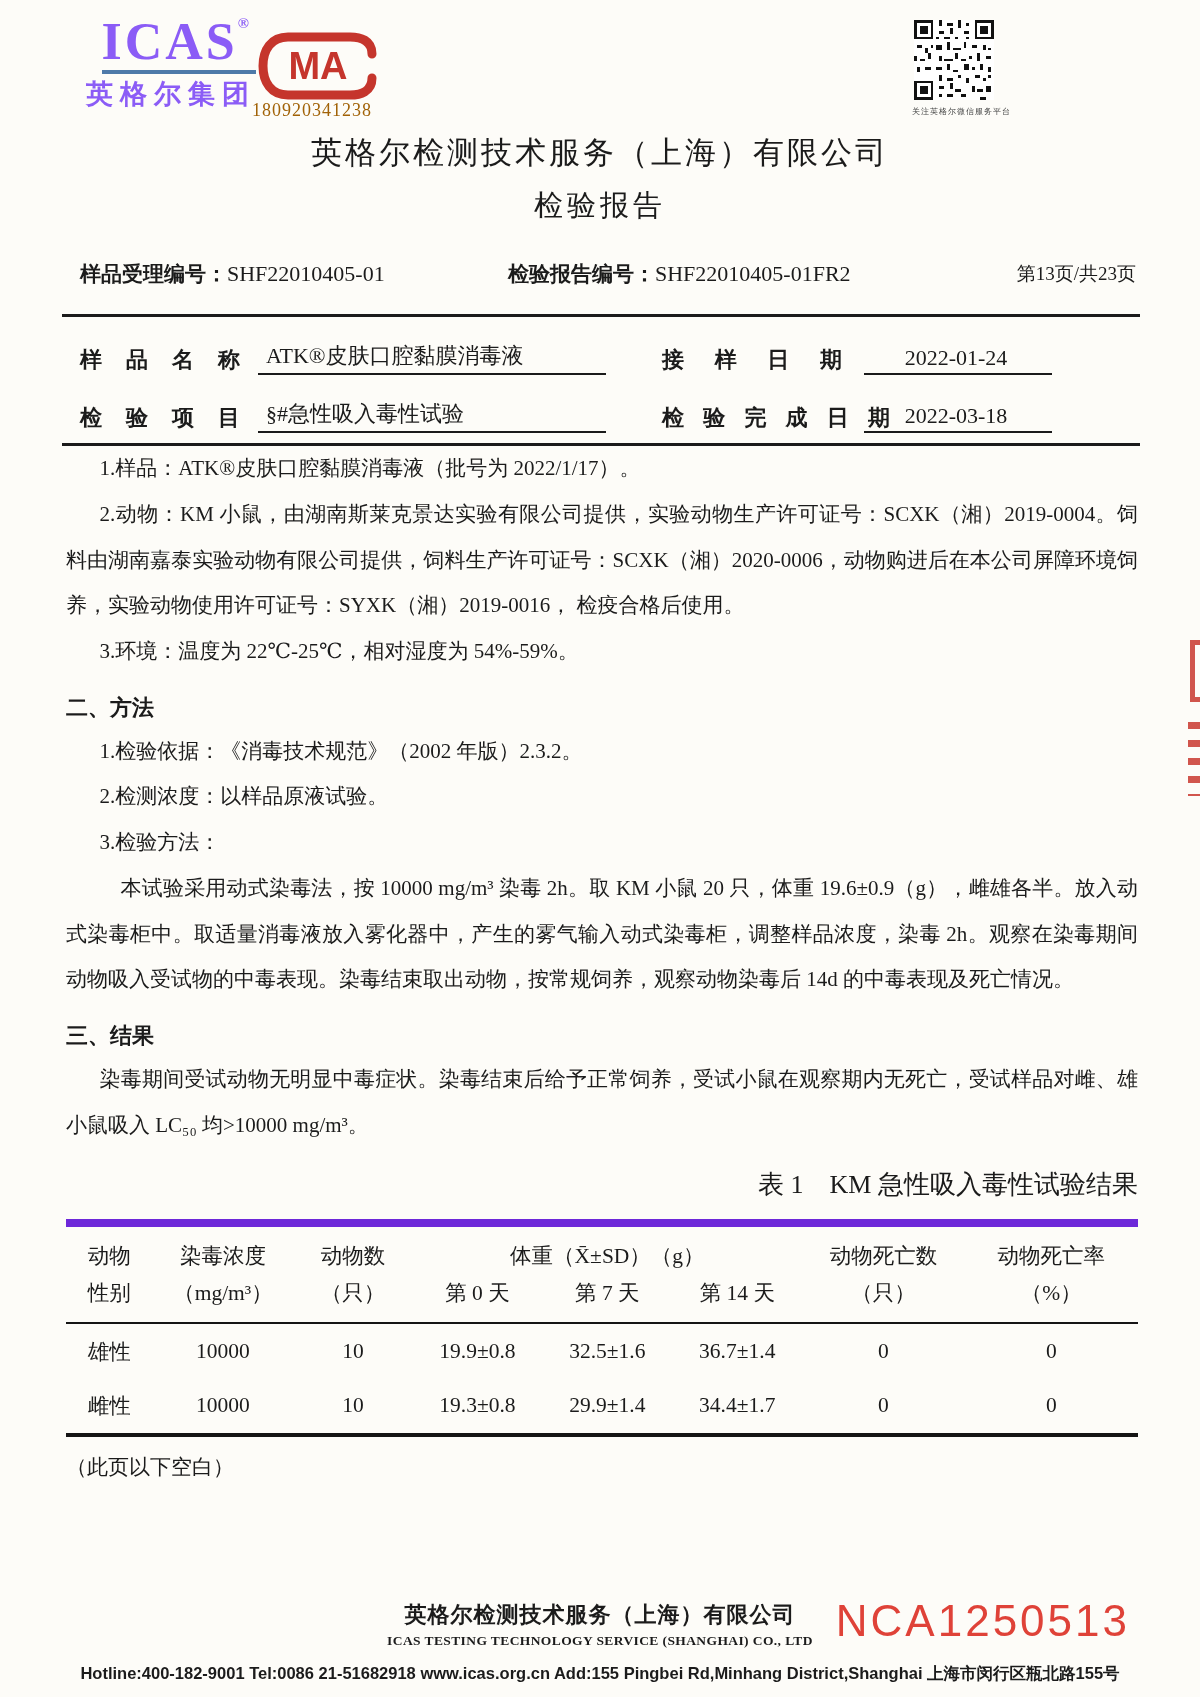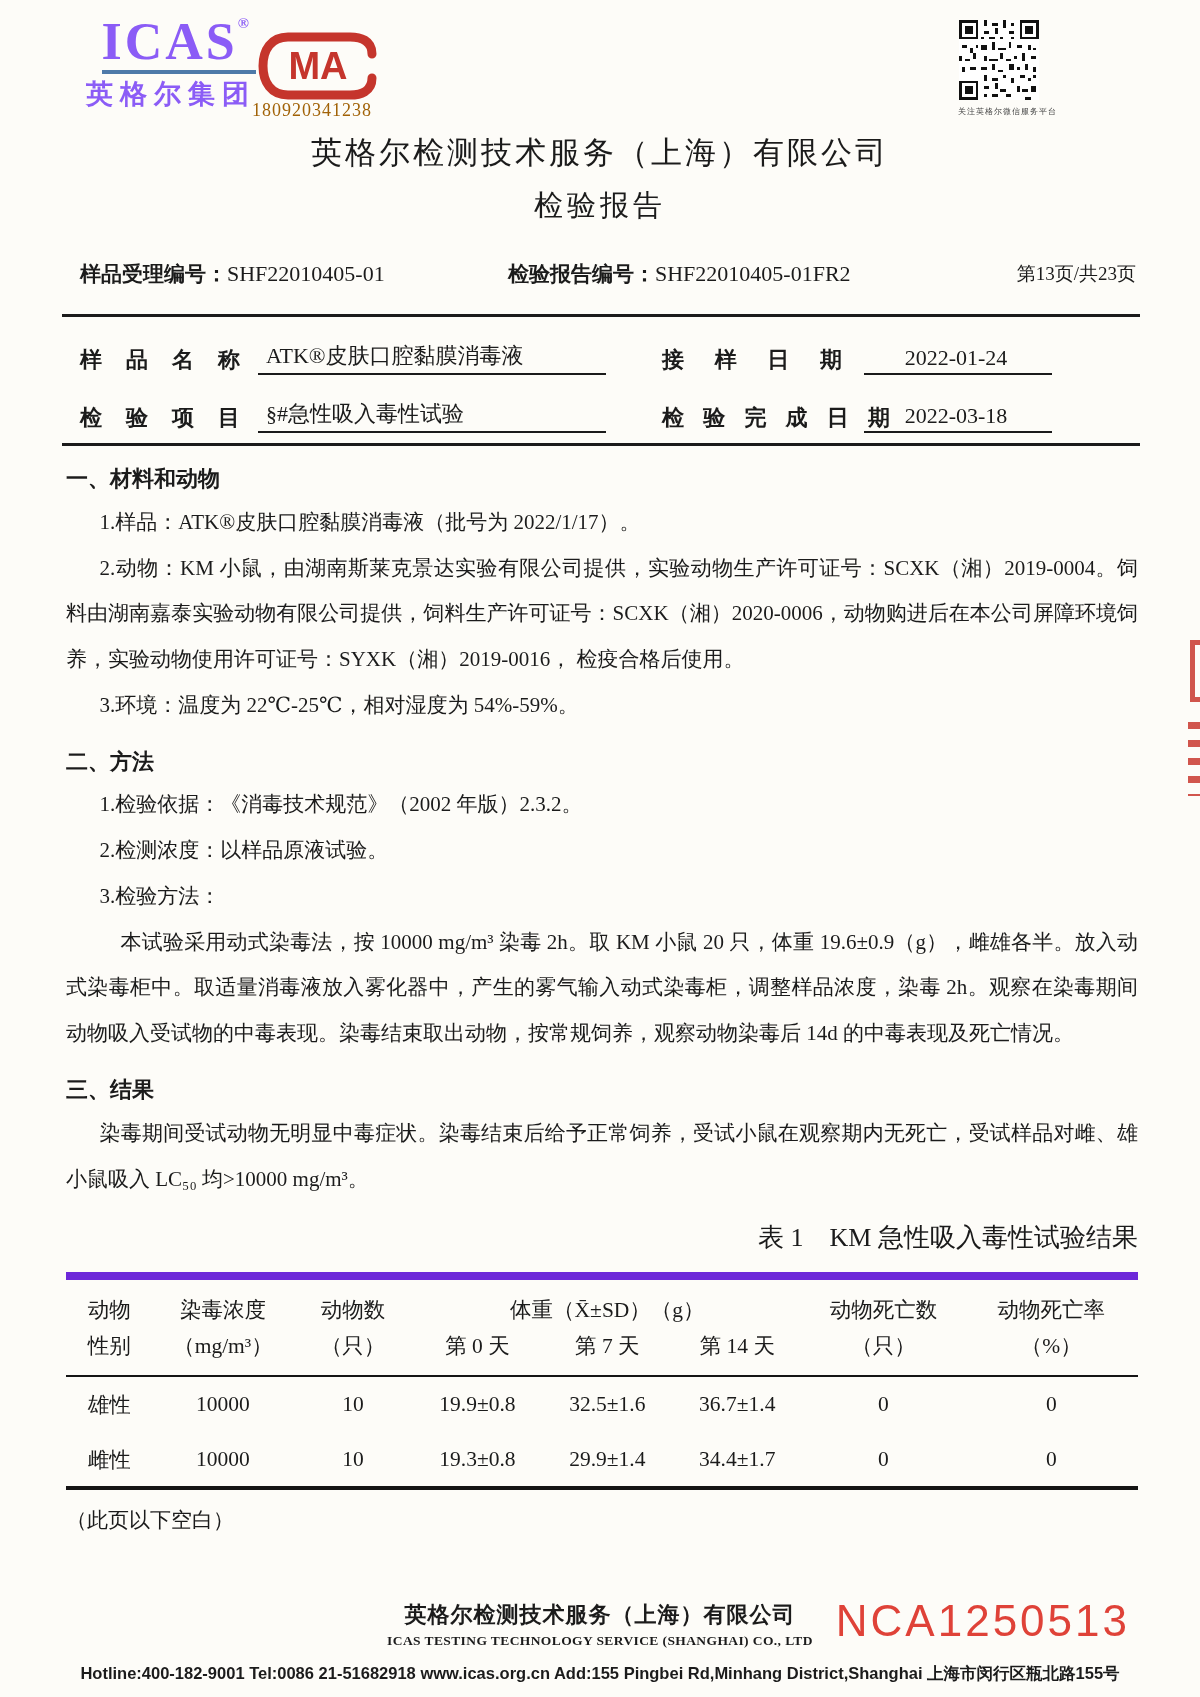--- a/index.html
+++ b/index.html
@@ -14,21 +14,21 @@
   .icas-logo { position:absolute; left:86px; top:16px; color:#8b5cf6;text-align:right; }
   .icas-word { font-family:"Liberation Serif",serif; font-weight:bold; font-size:52px; line-height:1;
                letter-spacing:3px; border-bottom:4px solid #4e7aa9; padding:0 4px 2px 0; display:inline-block;}
   .icas-reg { font-size:15px; vertical-align:top; font-weight:bold; }
   .icas-sub { font-size:27px; font-weight:bold; letter-spacing:7px; margin-top:2px;
               font-family:"Liberation Sans",sans-serif; }
   .cma { position:absolute; left:258px; top:30px; width:124px; height:72px; }
   .cma svg { display:block; }
   .cma-num { position:absolute; left:252px; top:100px; color:#a16207; font-size:18px;
              letter-spacing:1px; font-weight:normal; }
-  .qr-wrap { position:absolute; left:958px; top:20px; width:82px; text-align:center; }
+  .qr-wrap { position:absolute; left:912px; top:20px; width:82px; text-align:right; }
   .qr-caption { font-size:8px; letter-spacing:1px; color:#444; margin-top:2px; white-space:nowrap; }
   .title-cn { text-align:center; font-size:31px; letter-spacing:3px; margin-top:4px; }
   .title-report { text-align:center; font-size:29px; letter-spacing:4px; margin-top:12px; }
   
   .meta-row { display:flex; align-items:flex-end; margin:34px 64px 0 80px; }
   .m-label { font-family:"Liberation Sans",sans-serif; font-weight:600; font-size:21px; }
   .m-value { font-size:22px; }
   .meta-a { width:428px; }
   .meta-b { flex:1; }
   .page-no { font-size:19px; padding-bottom:1px; }
@@ -203,21 +203,20 @@
       <span class="spread" style="width:160px">检验项目</span>
       <span class="f-value" style="width:348px; margin-left:18px">§#急性吸入毒性试验</span>
       <span class="spread" style="width:228px; margin-left:56px">检验完成日期</span>
       <span class="f-value f-val-center" style="width:188px; margin-left:-26px">2022-03-18</span>
     </div>
   </div>
 
   <hr class="rule r2">
 
   <div class="content">
-    <div class="sec-title">一、材料和动物</div>
     <p class="ind1">1.样品：ATK®皮肤口腔黏膜消毒液（批号为 2022/1/17）。</p>
     <p class="ind1">2.动物：KM 小鼠，由湖南斯莱克景达实验有限公司提供，实验动物生产许可证号：SCXK（湘）2019-0004。饲料由湖南嘉泰实验动物有限公司提供，饲料生产许可证号：SCXK（湘）2020-0006，动物购进后在本公司屏障环境饲养，实验动物使用许可证号：SYXK（湘）2019-0016， 检疫合格后使用。</p>
     <p class="ind1">3.环境：温度为 22℃-25℃，相对湿度为 54%-59%。</p>
 
     <div class="sec-title">二、方法</div>
     <p class="ind1">1.检验依据：《消毒技术规范》（2002 年版）2.3.2。</p>
     <p class="ind1">2.检测浓度：以样品原液试验。</p>
     <p class="ind1">3.检验方法：</p>
     <p class="ind2">本试验采用动式染毒法，按 10000 mg/m³ 染毒 2h。取 KM 小鼠 20 只，体重 19.6±0.9（g），雌雄各半。放入动式染毒柜中。取适量消毒液放入雾化器中，产生的雾气输入动式染毒柜，调整样品浓度，染毒 2h。观察在染毒期间动物吸入受试物的中毒表现。染毒结束取出动物，按常规饲养，观察动物染毒后 14d 的中毒表现及死亡情况。</p>
 

